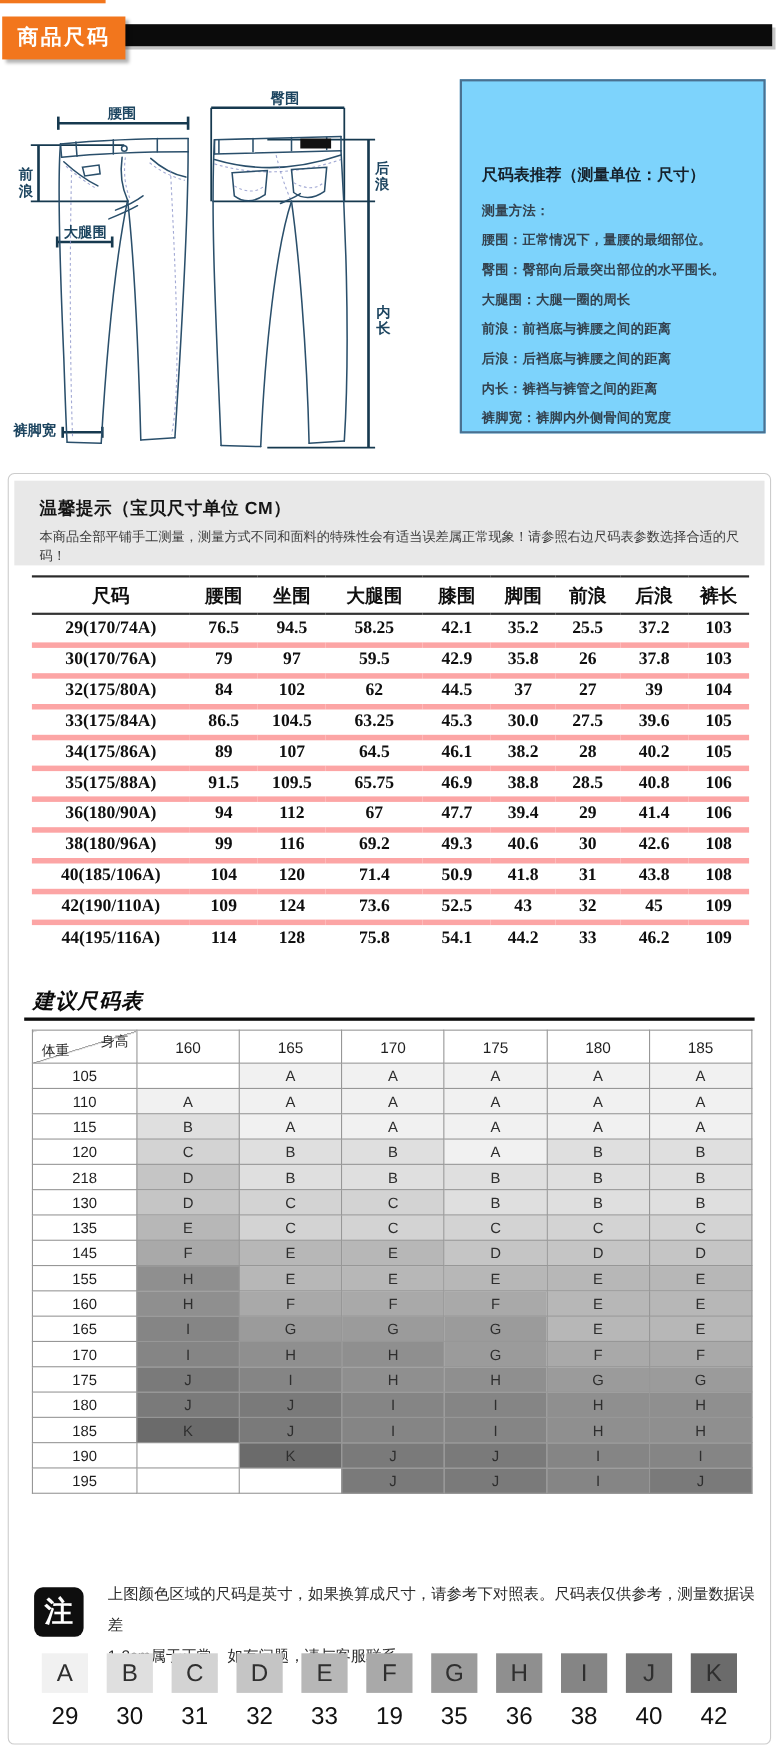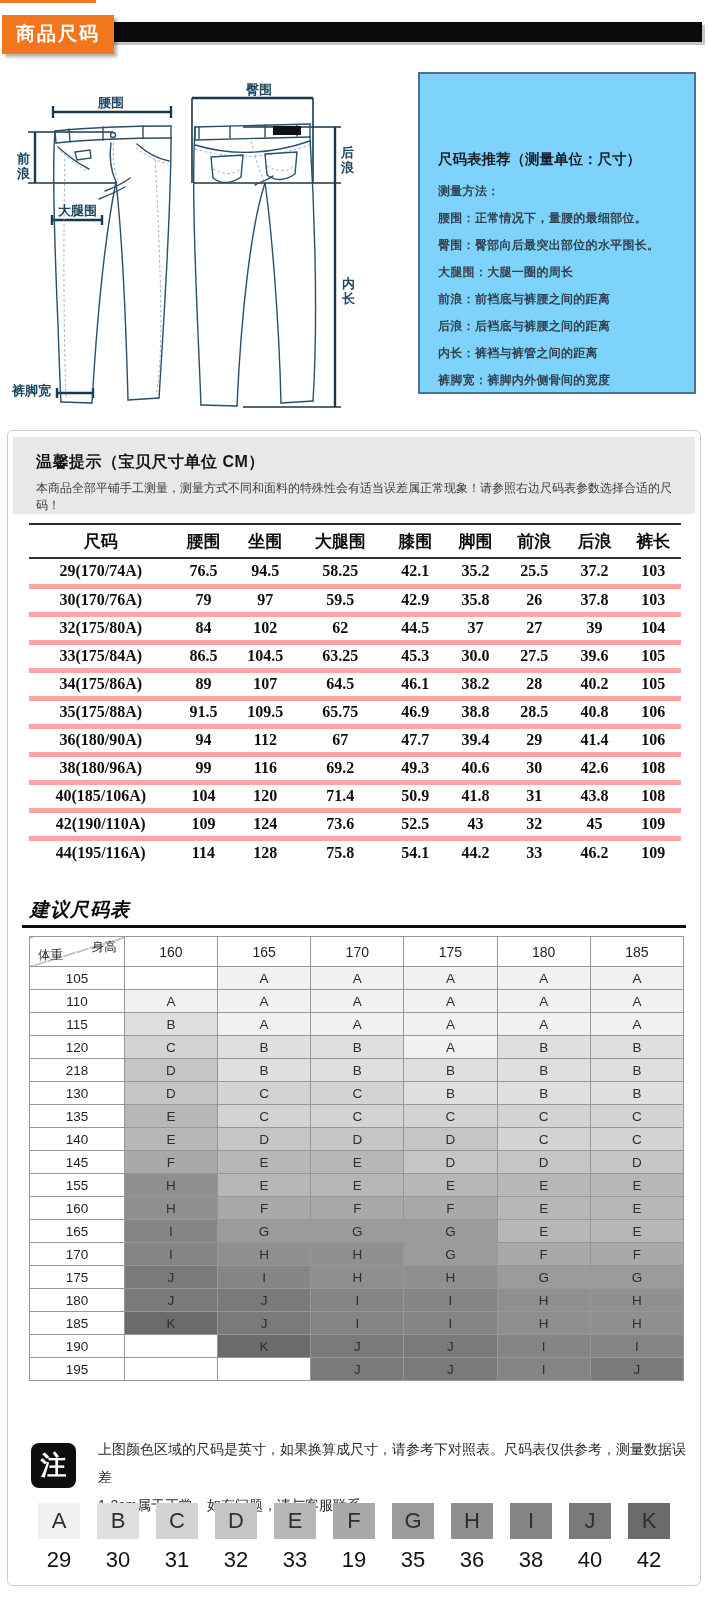--- a/index.html
+++ b/index.html
@@ -411,29 +411,20 @@
           <tr>
             <td class="w-cell">135</td>
             <td style="background: rgb(183, 183, 183);">E</td>
             <td style="background: rgb(211, 211, 211);">C</td>
             <td style="background: rgb(211, 211, 211);">C</td>
             <td style="background: rgb(211, 211, 211);">C</td>
             <td style="background: rgb(211, 211, 211);">C</td>
             <td style="background: rgb(211, 211, 211);">C</td>
           </tr>
           <tr>
-            <td class="w-cell">140</td>
-            <td style="background: rgb(183, 183, 183);">E</td>
-            <td style="background: rgb(197, 197, 197);">D</td>
-            <td style="background: rgb(197, 197, 197);">D</td>
-            <td style="background: rgb(197, 197, 197);">D</td>
-            <td style="background: rgb(211, 211, 211);">C</td>
-            <td style="background: rgb(211, 211, 211);">C</td>
-          </tr>
-          <tr>
             <td class="w-cell">145</td>
             <td style="background: rgb(169, 169, 169);">F</td>
             <td style="background: rgb(183, 183, 183);">E</td>
             <td style="background: rgb(183, 183, 183);">E</td>
             <td style="background: rgb(197, 197, 197);">D</td>
             <td style="background: rgb(197, 197, 197);">D</td>
             <td style="background: rgb(197, 197, 197);">D</td>
           </tr>
           <tr>
             <td class="w-cell">155</td>

